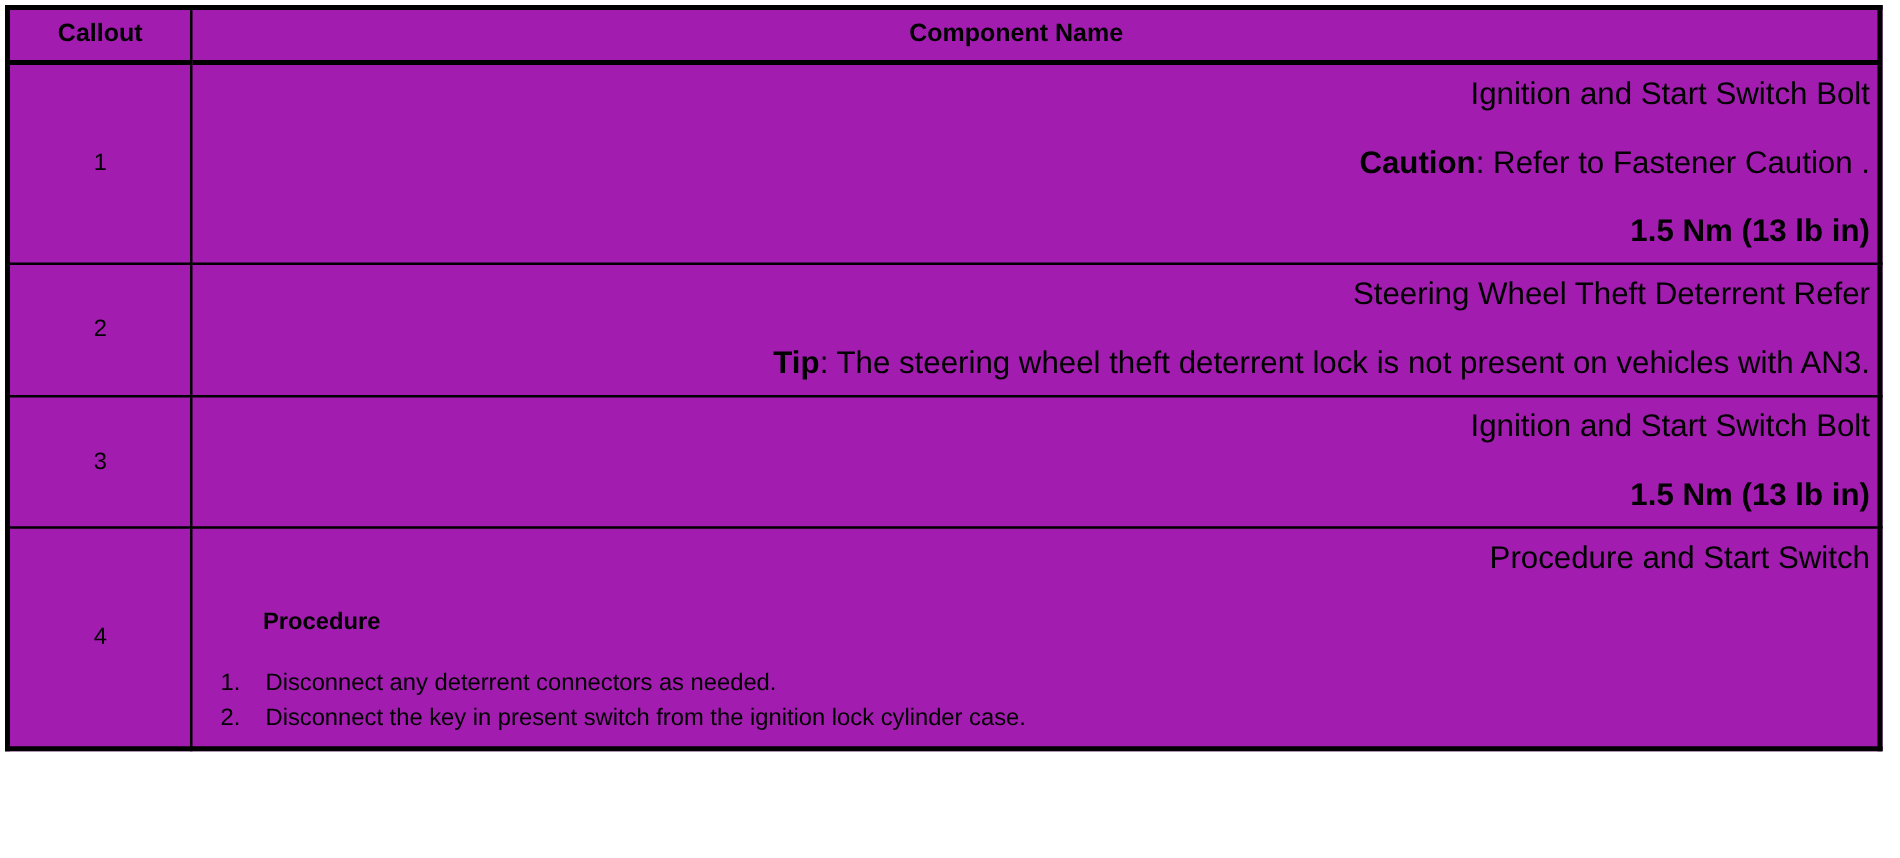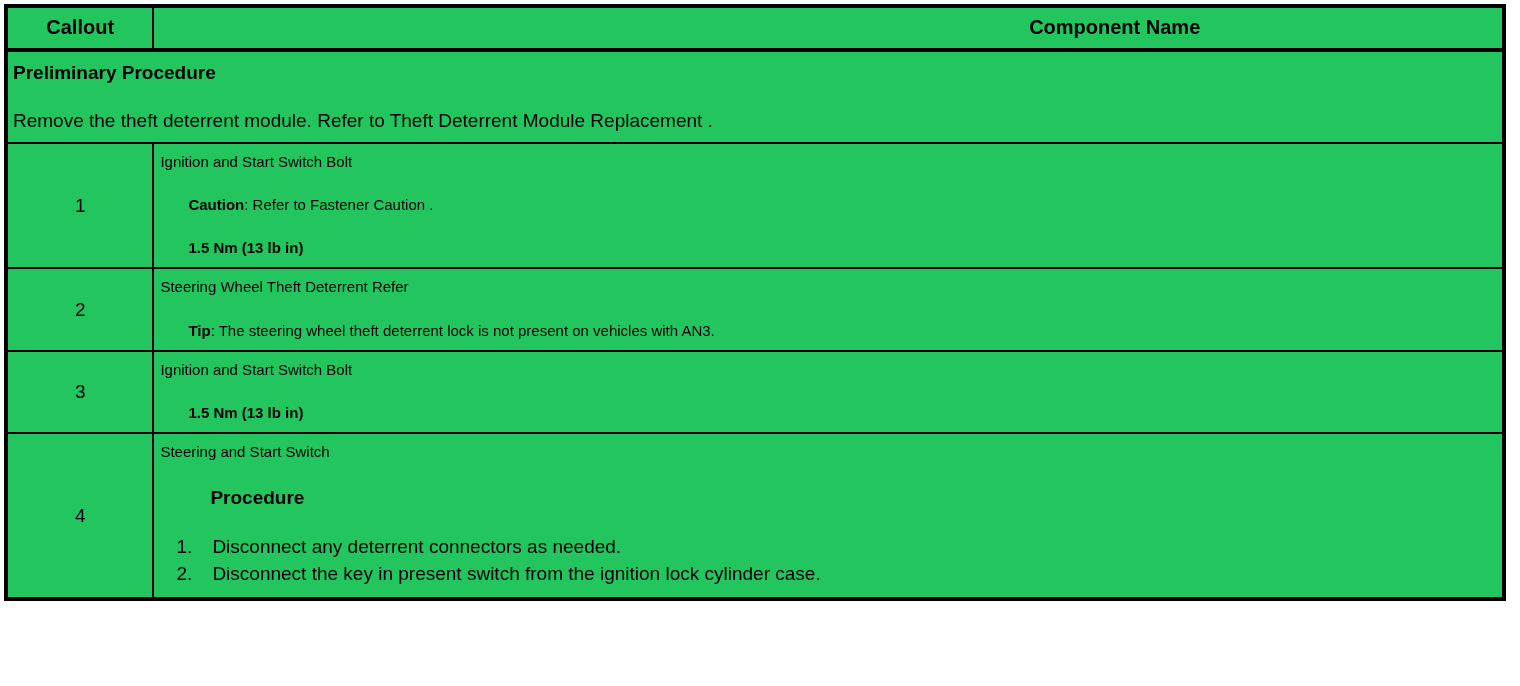--- a/index.html
+++ b/index.html
@@ -24,21 +24,21 @@
   }
 
   
   .callout-table {
     position: absolute;
     left: 4px;
     top: 4px;
     width: 1502px;
     border-collapse: collapse;
     table-layout: fixed;
-    background: #22c55e;
+    background: #a21caf;
   }
 
   .callout-table,
   .callout-table > tbody > tr > td,
   .callout-table > tbody > tr > th {
     box-sizing: border-box;
   }
 
   .callout-table {
     border: 4px solid #000000;
@@ -54,21 +54,21 @@
     font-weight: bold;
     text-align: center;
     padding: 8px 0 9px 0;
     line-height: 1.15;
     vertical-align: middle;
   }
   .hdr-callout {
     border-right: 2px solid #000000;
   }
   .hdr-name {
-    text-align: center;
+    text-align: left;
     padding-left: 573px;
   }
 
   
   .prelim-cell {
     border-bottom: 2px solid #000000;
     padding: 10px 6px 10px 5px;
     font-size: 19px;
     line-height: 1.2;
     vertical-align: top;
@@ -103,21 +103,22 @@
     line-height: 1.2;
   }
   tr.last-row > .num-cell,
   tr.last-row > .desc-cell {
     border-bottom: none;
   }
 
   .line {
     margin: 0;
     line-height: 1.15;
-    font-size: 15px;
+    font-size: 25px;
+    text-align: right;
   }
   .line + .line { margin-top: 26px; margin-left: 28px; }
 
   .bold { font-weight: bold; }
 
   .proc-heading {
     font-weight: bold;
     font-size: 19px;
     margin: 26px 0 4px 50px;
     line-height: 1.15;
@@ -154,26 +155,20 @@
       <col class="col-callout">
       <col class="col-name">
     </colgroup>
     <tbody>
 
       <tr>
         <td class="hdr-cell hdr-callout">Callout</td>
         <td class="hdr-cell hdr-name">Component Name</td>
       </tr>
 
-      <tr>
-        <td class="prelim-cell" colspan="2">
-          <p class="prelim-title">Preliminary Procedure</p>
-          <p class="prelim-text">Remove the theft deterrent module. Refer to Theft Deterrent Module Replacement .</p>
-        </td>
-      </tr>
 
       <tr>
         <td class="num-cell">1</td>
         <td class="desc-cell">
           <p class="line">Ignition and Start Switch Bolt</p>
           <p class="line"><span class="bold">Caution</span><span>: Refer to Fastener Caution .</span></p>
           <p class="line bold">1.5 Nm (13 lb in)</p>
         </td>
       </tr>
 
@@ -189,21 +184,21 @@
         <td class="num-cell">3</td>
         <td class="desc-cell">
           <p class="line">Ignition and Start Switch Bolt</p>
           <p class="line bold">1.5 Nm (13 lb in)</p>
         </td>
       </tr>
 
       <tr class="last-row">
         <td class="num-cell">4</td>
         <td class="desc-cell">
-          <p class="line">Steering and Start Switch</p>
+          <p class="line">Procedure and Start Switch</p>
           <p class="proc-heading">Procedure</p>
           <ol class="proc-list">
             <li>
               <span class="li-num">1.</span><span>Disconnect any deterrent connectors as needed.</span>
             </li>
             <li>
               <span class="li-num">2.</span><span>Disconnect the key in present switch from the ignition lock cylinder case.</span>
             </li>
           </ol>
         </td>

